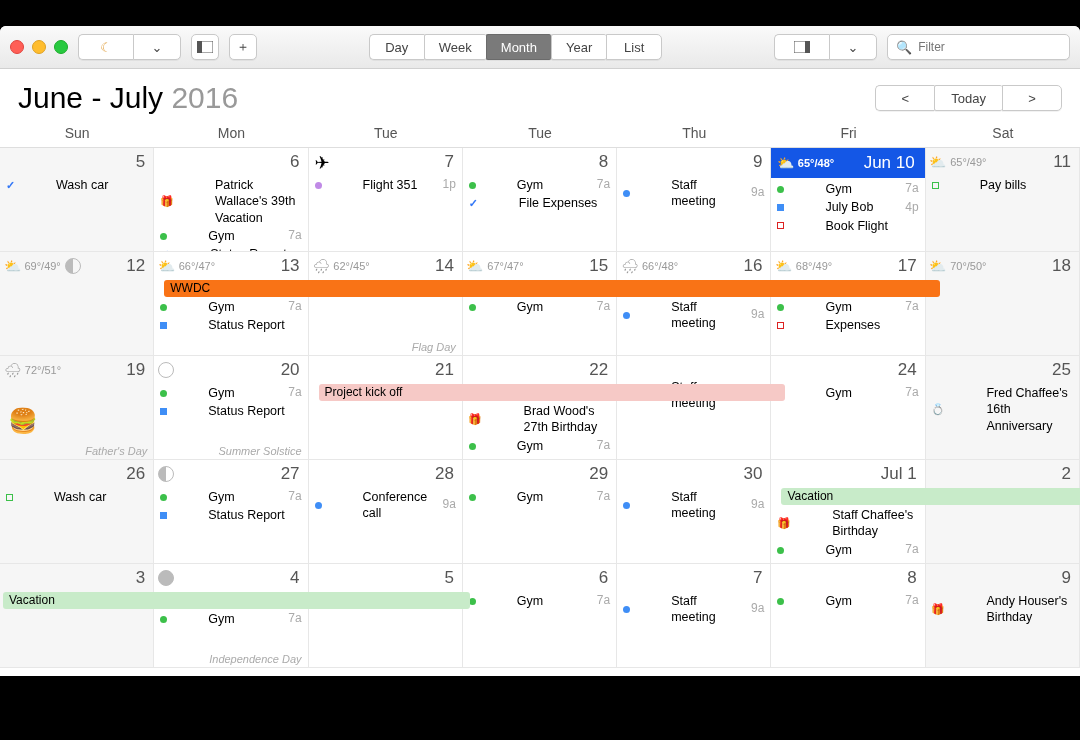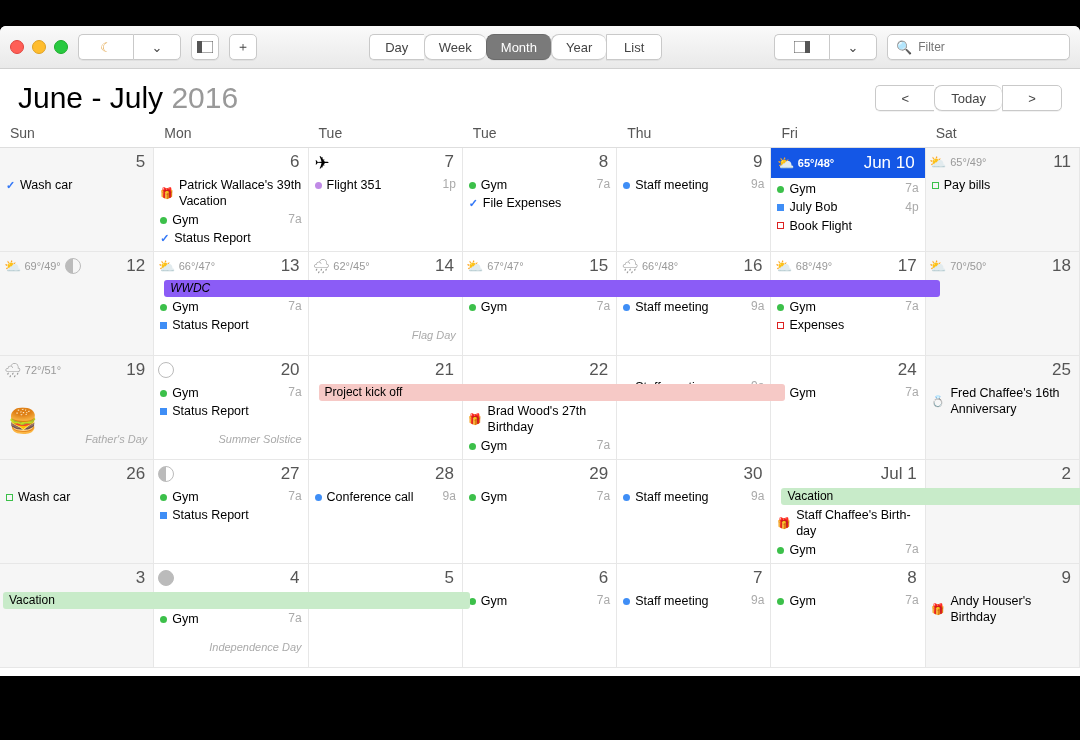--- a/index.html
+++ b/index.html
@@ -8,36 +8,36 @@
 
 .titlebar{height:42px;background:linear-gradient(#fafafa,#e9e9e9);border-bottom:1px solid #d0d0d0;display:flex;align-items:center;padding:0 10px;gap:10px;}
 .traffic{display:flex;gap:8px;}
 .traffic span{width:12px;height:12px;border-radius:50%;display:inline-block;}
 .tl-red{background:#ff5f57;border:1px solid #e0443e;}
 .tl-yel{background:#ffbd2e;border:1px solid #dea124;}
 .tl-grn{background:#28c940;border:1px solid #1dad2c;}
 .tb-btn{background:#fff;border:1px solid #c9c9c9;border-radius:5px;height:24px;min-width:26px;display:flex;align-items:center;justify-content:center;font-size:13px;color:#444;box-shadow:0 1px 0 rgba(0,0,0,.05);}
 .spacer{flex:1;}
 .seg{display:flex;}
-.seg .tb-btn{border-radius:8px;border-right:none;padding:0 14px;}
+.seg .tb-btn{border-radius:2px;border-right:none;padding:0 14px;}
 .seg .tb-btn:first-child{border-radius:5px 0 0 5px;}
 .seg .tb-btn:last-child{border-radius:0 5px 5px 0;border-right:1px solid #c9c9c9;}
 .seg .tb-btn.active{background:#7a7a7a;color:#fff;border-color:#6b6b6b;}
 .search{width:165px;justify-content:flex-start;padding:0 8px;color:#999;}
 .search input{border:none;outline:none;font-size:12px;width:100%;background:transparent;}
 .moon{color:#e0a040;}
 
 .month-head{display:flex;align-items:center;justify-content:space-between;padding:12px 18px 4px;}
 .title{font-size:30px;font-weight:300;}
 .title .thin{color:#999;}
 .nav{display:flex;}
 .nav .tb-btn{min-width:30px;}
 
 .dow{display:grid;grid-template-columns:repeat(7,1fr);border-bottom:1px solid #dedede;}
-.dow div{text-align:left;padding:6px 10px;font-size:14px;color:#555;}
+.dow div{text-align:center;padding:6px 10px;font-size:14px;color:#555;}
 
 .grid{display:grid;grid-template-columns:repeat(7,1fr);grid-auto-rows:104px;position:relative;}
 .cell{border-right:1px solid #e7e7e7;border-bottom:1px solid #e7e7e7;position:relative;padding:2px 4px;overflow:hidden;}
 .cell:nth-child(7n+1),.cell:nth-child(7n){background:#f6f6f6;}
 .cell.today{}
 .datebar{display:flex;align-items:center;justify-content:space-between;height:24px;}
 .date{font-size:17px;color:#555;font-weight:400;padding-right:4px;}
 .today .datebar{background:#1457e6;color:#fff;margin:-2px -4px 0;padding:2px 6px;font-weight:600;height:26px;}
 .today .date{color:#fff;}
 .weather{font-size:11px;color:#999;display:flex;align-items:center;gap:3px;}
@@ -46,32 +46,32 @@
 .moonphase.half{background:linear-gradient(90deg,#bbb 50%,transparent 50%);}
 .moonphase.full{background:#bbb;}
 .moonphase.new{background:#fff;}
 .events{font-size:12.5px;padding-top:2px;}
 .ev{display:flex;align-items:center;gap:5px;padding:1px 2px;line-height:1.3;position:relative;}
 .ev .dot{width:7px;height:7px;border-radius:50%;flex:0 0 7px;margin-top:1px;}
 .ev .sq{width:7px;height:7px;border:1.7px solid;flex:0 0 7px;box-sizing:border-box;}
 .ev .chk{color:#3478f6;font-weight:700;font-size:11px;width:9px;flex:0 0 9px;}
 .ev .gift{color:#d22;font-size:11px;flex:0 0 9px;}
 .ev .ring{color:#d22;font-size:11px;flex:0 0 9px;}
-.ev .txt{flex:1;}
+.ev .txt{flex:1;margin-left:36px;}
 .ev .time{color:#aaa;font-size:12px;padding-left:2px;}
 .green{background:#3cc04a;}
 .blue{background:#3f8ef6;}
 .purple{background:#c08ae6;}
 .sq.blue{border-color:#3f8ef6;}
 .sq.red{border-color:#d22;}
 .sq.green{border-color:#3cc04a;background:transparent;}
-.footnote{position:absolute;bottom:14px;right:6px;font-size:11px;font-style:italic;color:#aaa;}
+.footnote{position:absolute;bottom:2px;right:6px;font-size:11px;font-style:italic;color:#aaa;}
 
 .span-ev{position:absolute;height:17px;border-radius:3px;font-size:12px;padding:0 6px;line-height:17px;z-index:5;white-space:nowrap;overflow:hidden;}
-.band-blue{background:#8b5cf6;font-style:italic;}
+.band-blue{background:#f97316;}
 .band-red{background:#f6c9c6;}
 .band-green{background:#c8ebc9;}
 
 .w-ico{font-size:14px;}
 .plane{font-size:18px;position:absolute;left:6px;top:4px;}
 .burger{font-size:24px;position:absolute;left:8px;bottom:24px;}
 svg{display:block;}
 </style>
 </head>
 <body>

